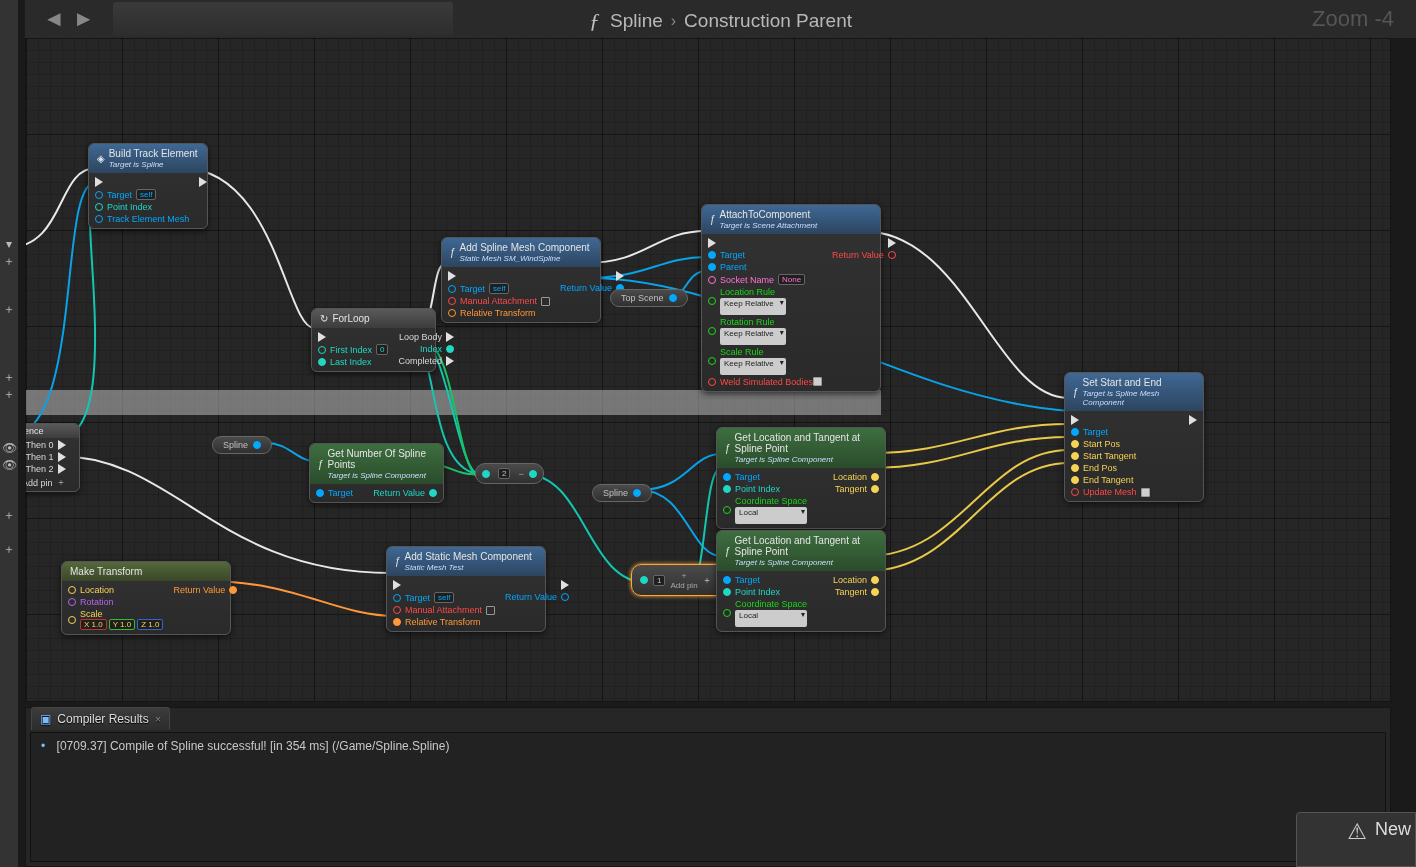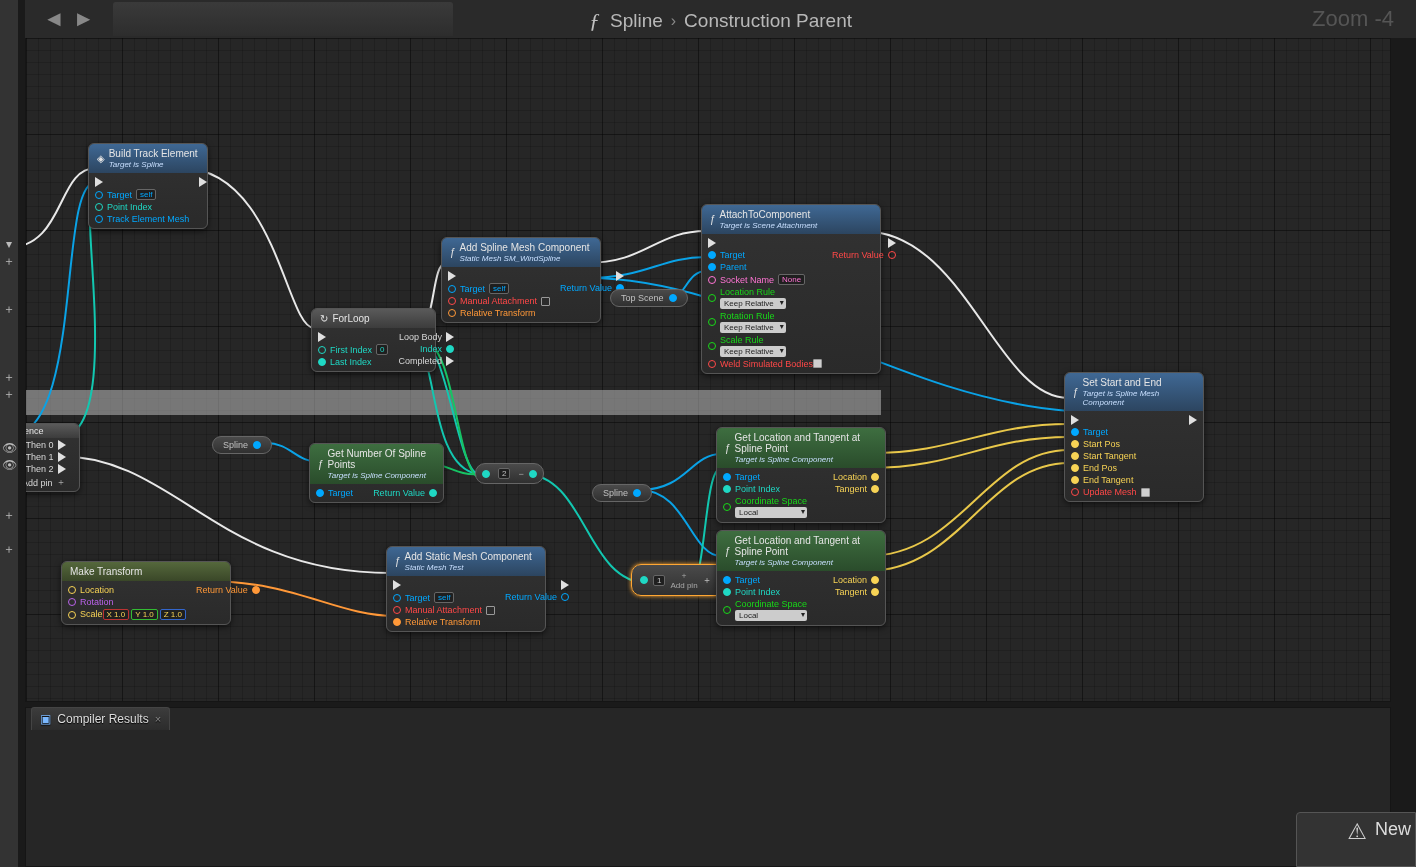--- a/index.html
+++ b/index.html
@@ -110,21 +110,21 @@
 .c-blue{color:#00a8ff}
 .c-cyan{color:#1fd8c4}
 .c-green{color:#18d818}
 .c-yellow{color:#f7d355}
 .c-orange{color:#ff9838}
 .c-red{color:#ff4848}
 .c-purple{color:#b962ea}
 .c-pink{color:#ff74d4}
 .c-gray{color:#aaaaaa}
 .val-box{border:1px solid #666;background:#1f1f1f;padding:0 3px;font-size:8px;border-radius:2px;}
-.dropdown{background:#ccc;color:#222;font-size:8px;border-radius:2px;padding:1px 12px 1px 4px;position:relative;margin-top:1px;}
+.dropdown{background:#ccc;color:#222;font-size:8px;border-radius:2px;padding:1px 12px 7px 4px;position:relative;margin-top:1px;}
 .dropdown::after{content:'▾';position:absolute;right:2px;top:0;}
 .chk{width:9px;height:9px;border:1px solid #999;display:inline-block;border-radius:1px;}
 .chk.on{background:#cfcfcf;}
 
 
 .pill { position:absolute; background:linear-gradient(#4a4a4a,#303030); border:1px solid #666; border-radius:10px; padding:3px 10px; font-size:9px; display:flex;align-items:center;gap:5px;}
 .pill.sel { border:1px solid #ffa733; box-shadow:0 0 4px #ffa733;}
 
 
 svg.wires { position:absolute; inset:0; width:100%; height:100%; pointer-events:none; }
@@ -599,21 +599,21 @@
         <div class="pin c-yellow">
             <span class="pin-dot"></span>
             <span>Location</span>
           </div>
         <div class="pin c-purple">
             <span class="pin-dot"></span>
             <span>Rotation</span>
           </div>
         <div class="pin c-yellow">
             <span class="pin-dot"></span>
-          <span style="display:flex;flex-direction:row">
+          <span style="display:flex;flex-direction:column">
               <span>Scale</span>
             <span style="display:flex;gap:2px">
               <span class="val-box" style="border-color:#b33">X <span>1.0</span></span>
               <span class="val-box" style="border-color:#3b3">Y <span>1.0</span></span>
               <span class="val-box" style="border-color:#36c">Z <span>1.0</span></span>
             </span>
             </span>
           </div>
       </div>
       <div class="pins-right">
@@ -663,18 +663,22 @@
   </div>
 
 </div>
 
 <div class="results">
   <div class="results-tab">
     <span style="color:#7ab8ff">▣</span>
     <span>Compiler Results</span>
     <span class="x">×</span>
   </div>
+  <div class="results-body">
+    <span class="bullet">•</span>
+    <span>[0709.37] Compile of Spline successful! [in 354 ms] (/Game/Spline.Spline)</span>
+  </div>
 </div>
 
 <div class="toast">
   <span class="tri">⚠</span>
   <span>New</span>
 </div>
 
 </body></html>

